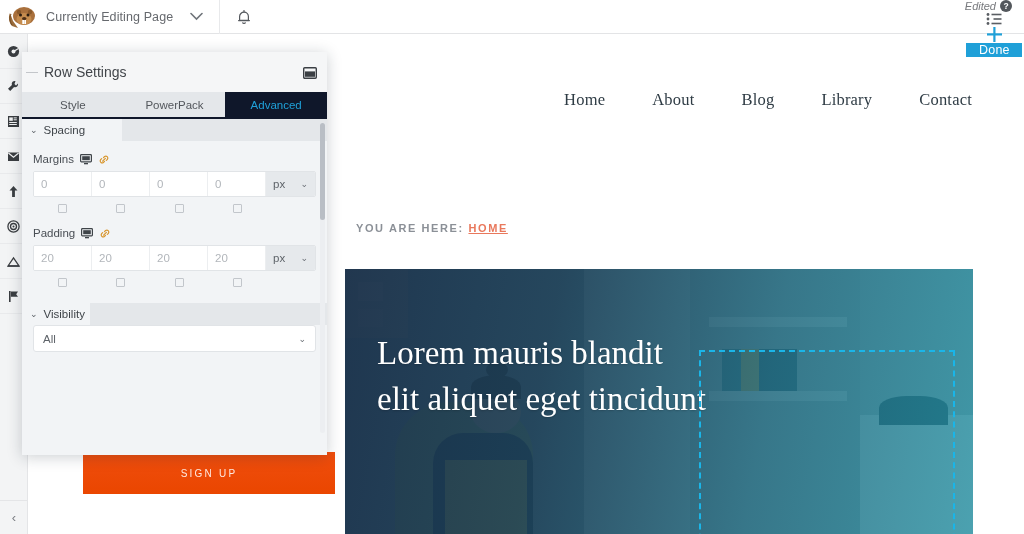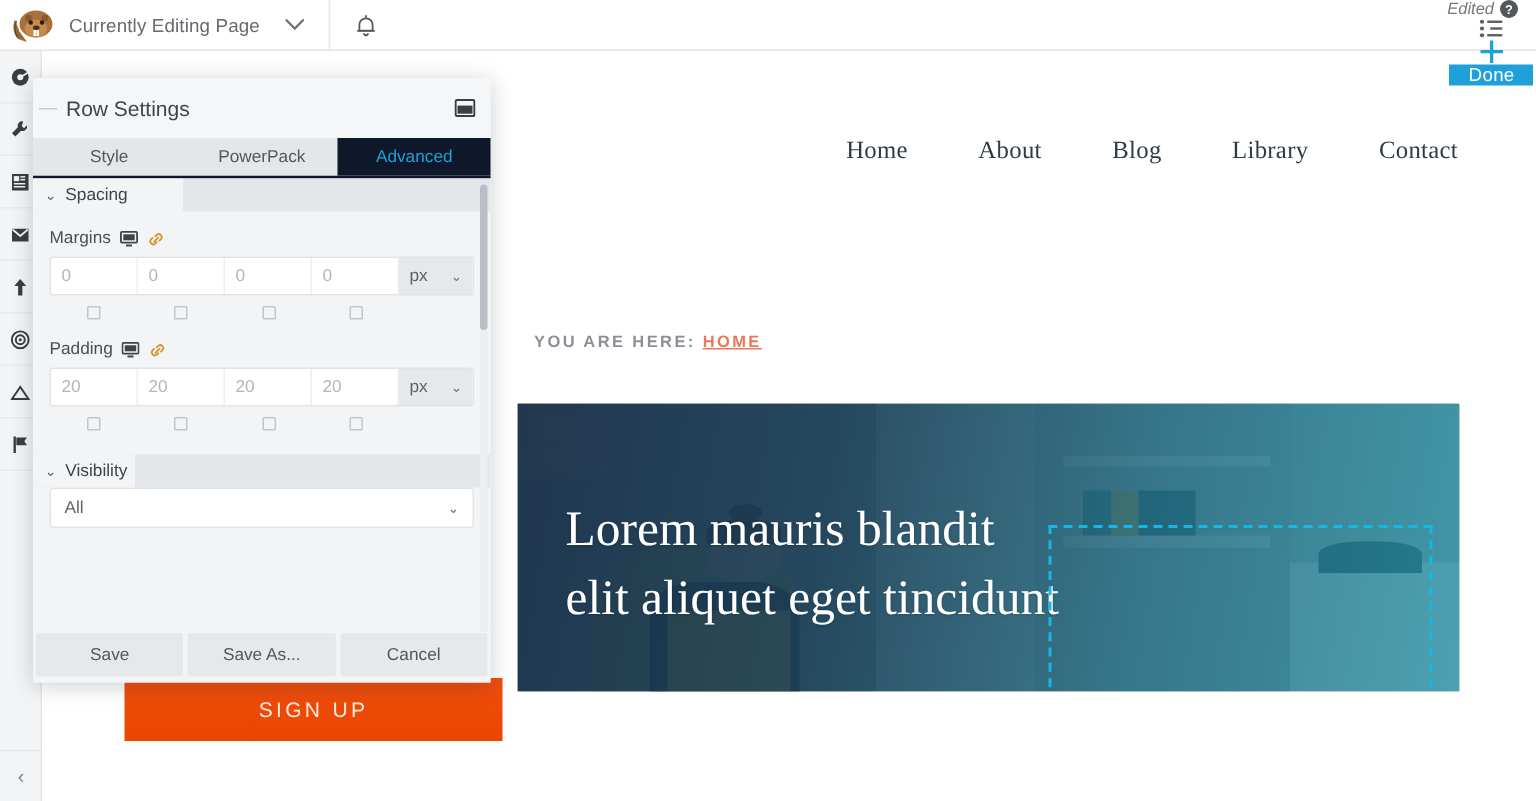--- a/index.html
+++ b/index.html
@@ -78,21 +78,21 @@
   }
   .site-nav span { letter-spacing:.2px; }
   .breadcrumb {
     position:absolute; left:328px; top:188px;
     font-size:11px; color:#8b9097; letter-spacing:1.6px; font-weight:bold;
   }
   .breadcrumb .crumb-link {
     color:#e9785c; text-decoration:underline; letter-spacing:1.6px;
   }
   .hero {
-    position:absolute; left:317px; top:235px; width:628px; height:192px;
+    position:absolute; left:317px; top:235px; width:628px; height:265px;
     overflow:hidden;
   }
   .hero-photo { position:absolute; inset:0; background:#9aa6ad; }
   
   .ph { position:absolute; }
   .hero-overlay {
     position:absolute; inset:0;
     background:linear-gradient(100deg,
       rgba(24,48,74,0.94) 0%,
       rgba(26,62,86,0.90) 32%,
@@ -105,21 +105,21 @@
     font-size:33px; line-height:1.38; font-weight:normal;
     text-shadow:0 1px 2px rgba(0,0,0,.18);
   }
   .col-outline {
     position:absolute; left:354px; top:81px; width:256px; height:200px;
     border:2px dashed #1ab5e8; pointer-events:none;
   }
   .signup-btn {
     position:absolute; left:55px; top:418px; width:252px; height:42px;
     background:linear-gradient(180deg,#f04e0e 0%,#ea4600 100%);
-    color:#ffe9e0; font-size:14px; letter-spacing:2.2px;
+    color:#ffe9e0; font-size:10px; letter-spacing:2.2px;
     display:flex; align-items:center; justify-content:center;
   }
 
   
   .panel {
     position:absolute; left:22px; top:52px; width:305px; height:403px;
     background:#f5f6f7; box-shadow:0 2px 14px rgba(25,35,50,.22);
     z-index:40; display:flex; flex-direction:column;
   }
   .panel-head {
@@ -500,20 +500,15 @@
       <div class="select-box">
         <span>All</span>
         <span class="chev-sm">⌄</span>
       </div>
 
       <div class="panel-scroll">
           <i></i>
         </div>
     </div>
 
-    <div class="panel-foot">
-      <div class="foot-btn">Save</div>
-      <div class="foot-btn">Save As...</div>
-      <div class="foot-btn">Cancel</div>
-    </div>
   </div>
 
 </div>
 
 </body></html>

